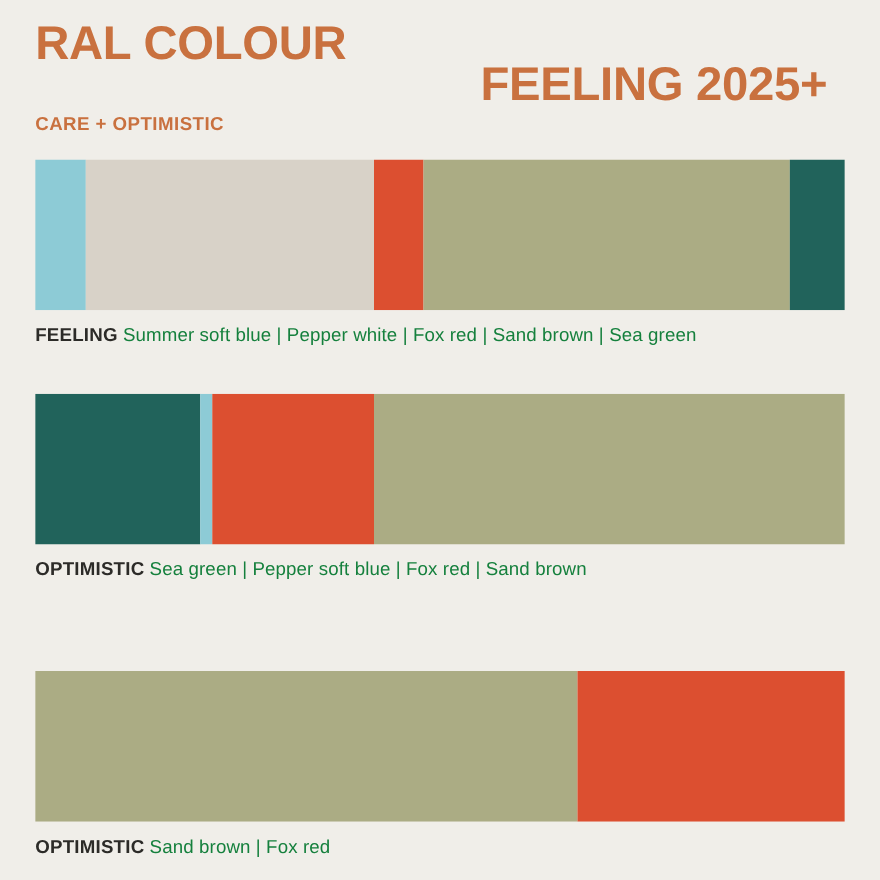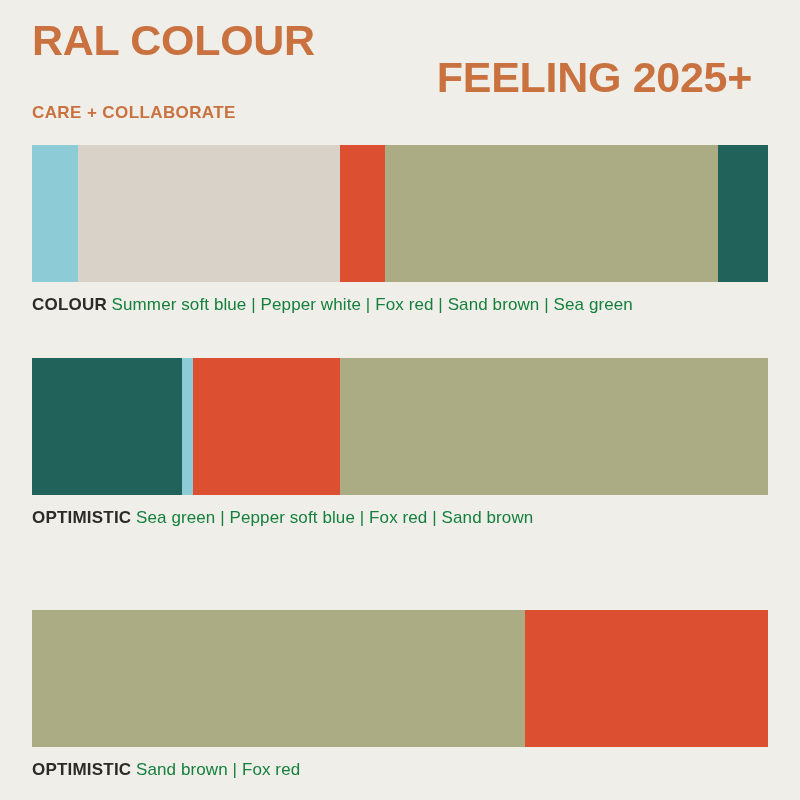--- a/index.html
+++ b/index.html
@@ -87,33 +87,33 @@
   }
 </style>
 </head>
 <body style="background: rgb(240, 238, 233);">
 
 <div class="poster">
 
   <div class="header">
     <div class="title-line" style="color: rgb(201, 113, 63);">RAL COLOUR</div>
     <div class="title-line" style="color: rgb(201, 113, 63); text-align: right;">FEELING 2025+</div>
-    <div class="subtitle-line" style="color: rgb(201, 113, 63);">CARE + COLLABORATE</div>
+    <div class="subtitle-line" style="color: rgb(201, 113, 63);">CARE + OPTIMISTIC</div>
   </div>
 
   <div class="group" id="group-0">
     <div class="bar">
       <div class="swatch" title="Summer soft blue" style="background: rgb(141, 203, 214); width: 46px;"></div>
       <div class="swatch" title="Pepper white" style="background: rgb(216, 210, 200); width: 262px;"></div>
       <div class="swatch" title="Fox red" style="background: rgb(220, 79, 48); width: 45px;"></div>
       <div class="swatch" title="Sand brown" style="background: rgb(171, 172, 132); width: 333px;"></div>
       <div class="swatch" title="Sea green" style="background: rgb(33, 99, 91); width: 50px;"></div>
     </div>
     <div class="caption">
-      <span class="caption-name">COLOUR</span>
+      <span class="caption-name">FEELING</span>
       <span class="caption-colors">Summer soft blue | Pepper white | Fox red | Sand brown |  Sea green</span>
     </div>
   </div>
 
   <div class="group" id="group-1">
     <div class="bar">
       <div class="swatch" title="Sea green" style="background: rgb(33, 99, 91); width: 150px;"></div>
       <div class="swatch" title="Summer soft blue" style="background: rgb(141, 203, 214); width: 11px;"></div>
       <div class="swatch" title="Fox red" style="background: rgb(220, 79, 48); width: 147px;"></div>
       <div class="swatch" title="Sand brown" style="background: rgb(171, 172, 132); width: 428px;"></div>

